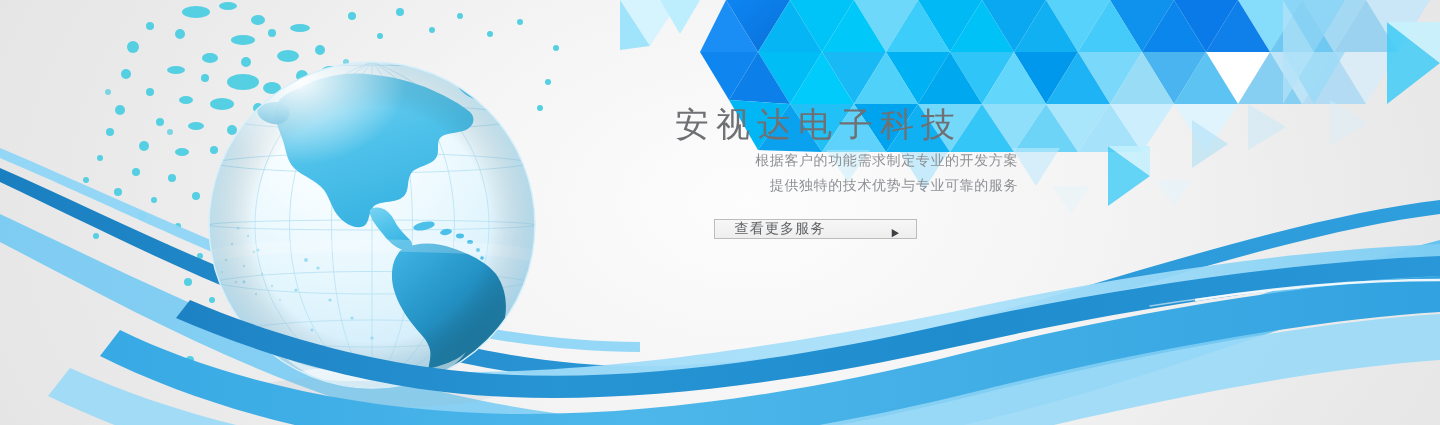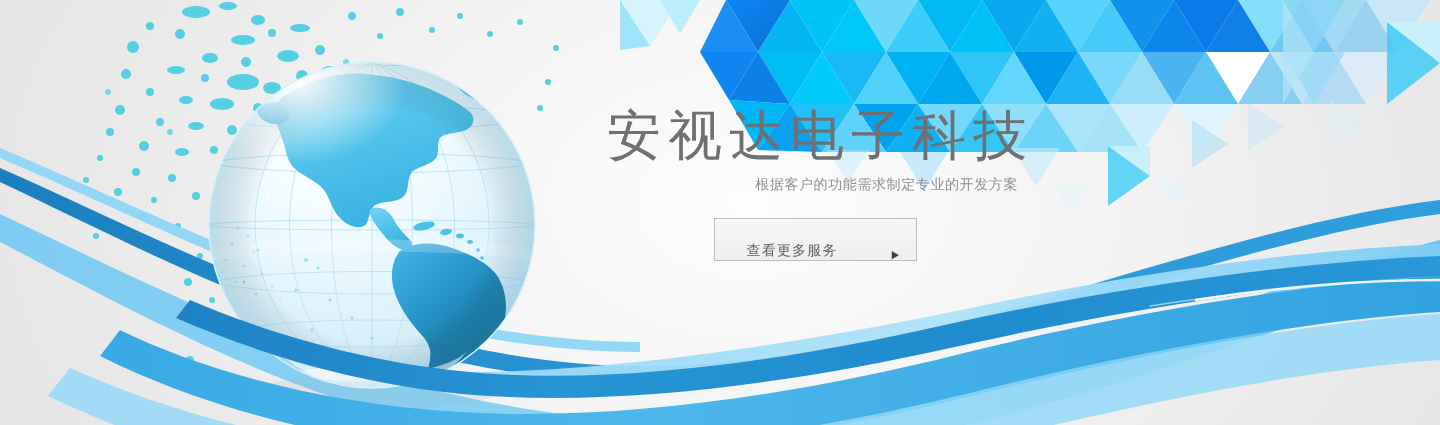--- a/index.html
+++ b/index.html
@@ -16,38 +16,38 @@
   }
   .layer{position:absolute;left:0;top:0;width:1440px;height:425px;}
   .layer svg{display:block;width:1440px;height:425px;}
 
   
   #content{
     position:absolute;left:600px;top:104px;width:430px;
     text-align:center;z-index:40;
   }
   #title{
-    font-size:54px;line-height:1.18;color:#6f7073;
+    font-size:34px;line-height:1.18;color:#6f7073;
     letter-spacing:7px;font-weight:300;
     text-indent:7px;
     white-space:nowrap;
     margin:0 0 4px 0;
   }
   .sub{
     font-size:14px;line-height:25px;color:#8e9094;
     letter-spacing:0.6px;white-space:nowrap;font-weight:400;
     margin:0;text-align:right;padding-right:12px;
   }
   #btnwrap{margin-top:21px;display:flex;justify-content:center;}
   #cta{
-    width:203px;height:43px;box-sizing:border-box;
+    width:203px;height:20px;box-sizing:border-box;
     border:1px solid #bdbdbd;
     background:linear-gradient(180deg,#f7f7f7 0%,#eeeeee 100%);
     display:flex;align-items:flex-end;
-    padding:0 16px 0 32px;
+    padding:0 16px 0 20px;
     cursor:pointer;
   }
   #cta-label{
     font-size:14px;color:#5f6165;letter-spacing:1.2px;flex:1;text-align:left;
   }
   #cta-arrow{
     font-size:11px;color:#3d3f42;line-height:1;
     transform:scaleX(.85);
   }
 </style>
@@ -451,20 +451,21 @@
                C306,492 160,450 48,396 Z" fill="#9ad9f7" opacity=".9"></path>
 
       <path d="M1196,300 C1270,288 1360,280 1440,280" stroke="#ffffff" stroke-width="2.4" fill="none" opacity=".9" stroke-linecap="round"></path>
       <path d="M1150,306 C1200,298 1250,292 1300,288" stroke="#ffffff" stroke-width="1.4" fill="none" opacity=".55" stroke-linecap="round"></path>
     </svg>
   </div>
 
   <div id="content">
     <div id="title">安视达电子科技</div>
     <p class="sub">根据客户的功能需求制定专业的开发方案</p>
+    <p class="sub">提供独特的技术优势与专业可靠的服务</p>
     <div id="btnwrap">
       <div id="cta">
         <span id="cta-label">查看更多服务</span>
         <span id="cta-arrow">▶</span>
       </div>
     </div>
   </div>
 
 </div>
 

